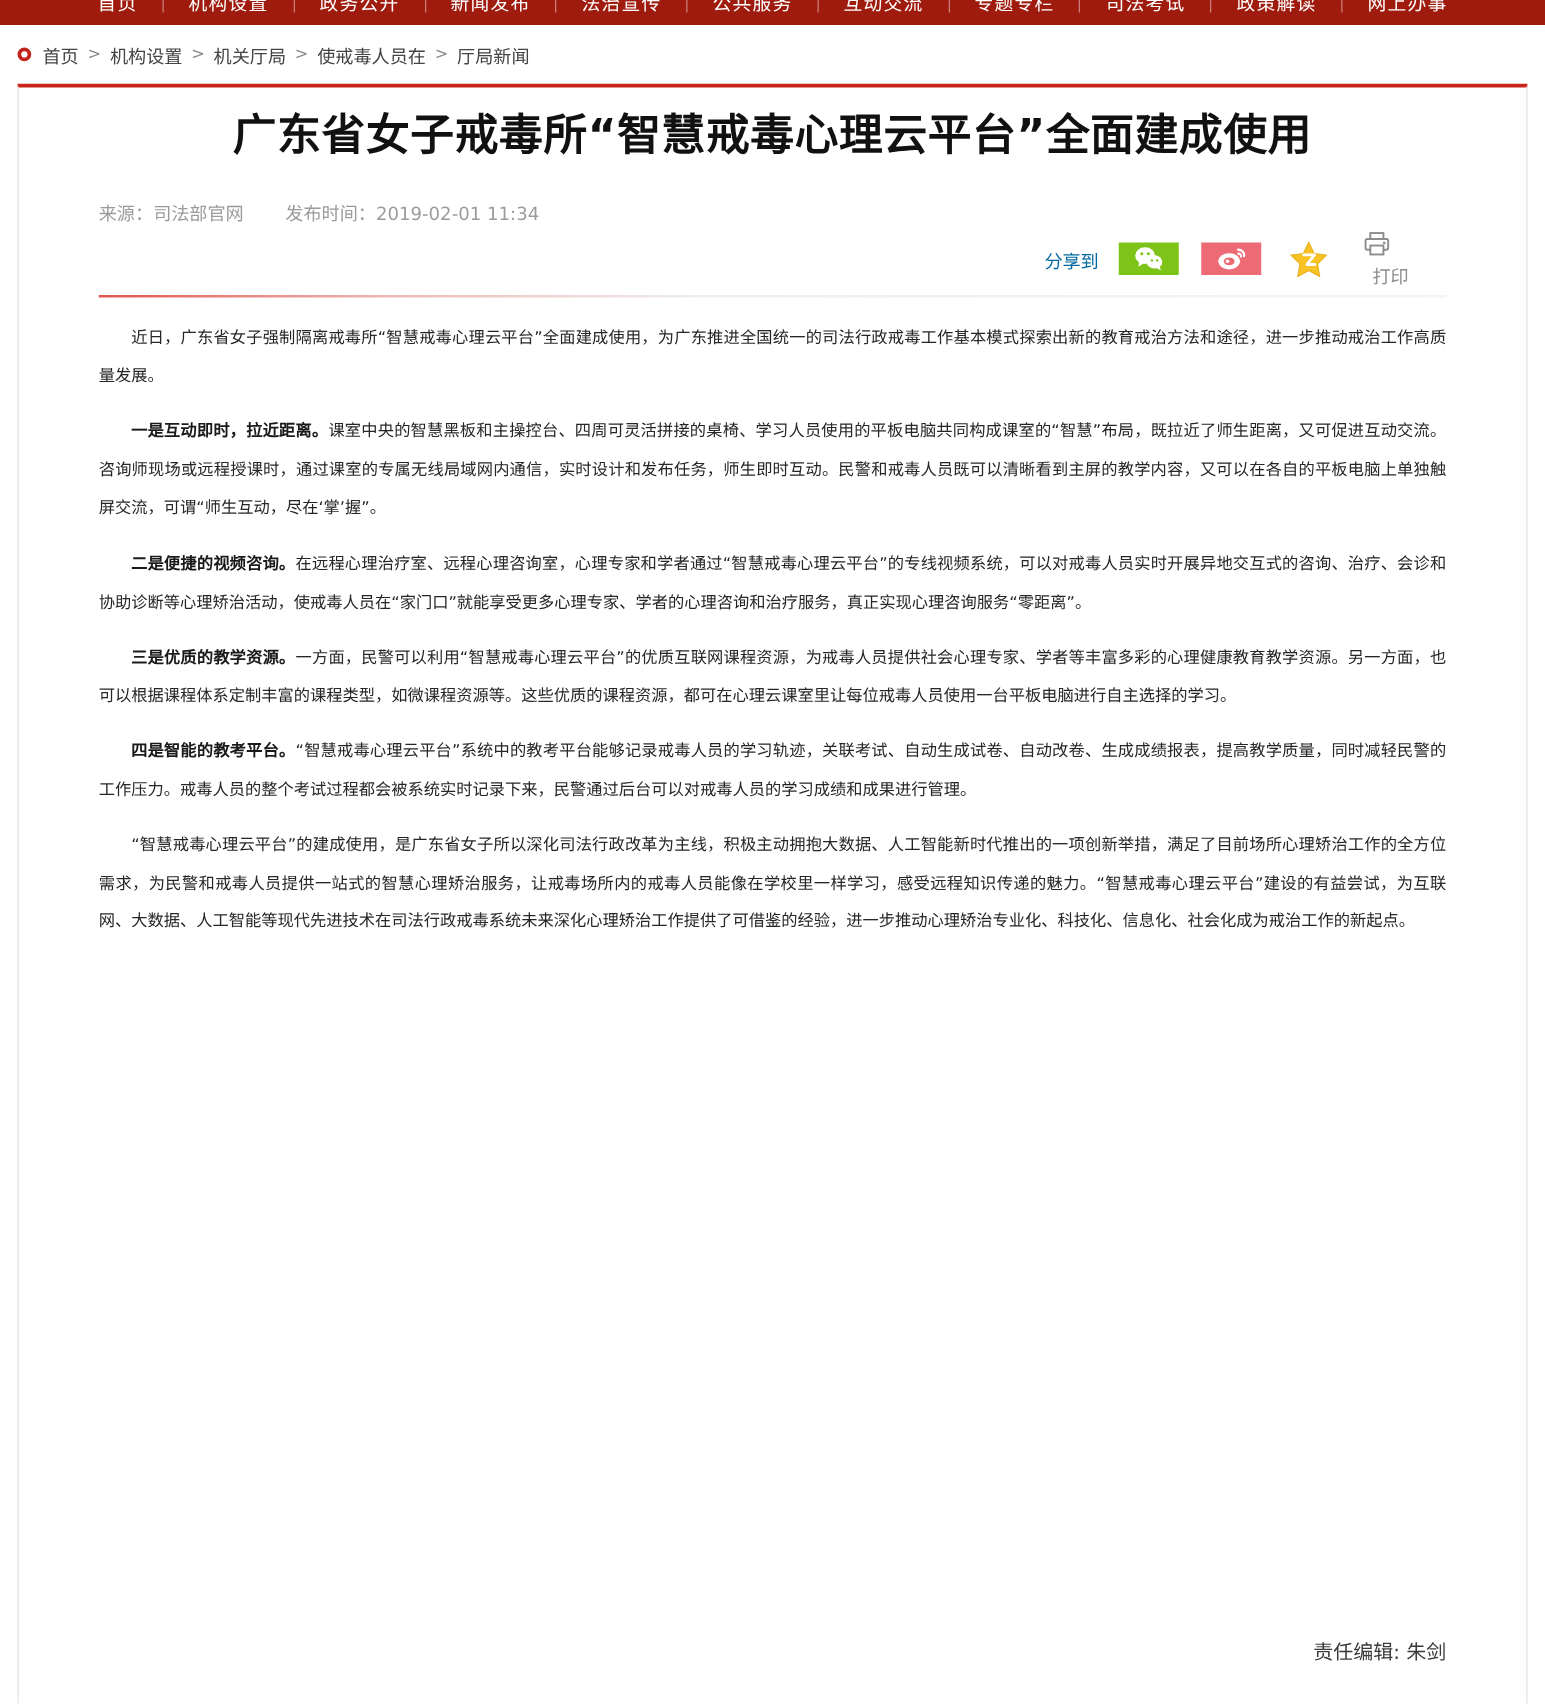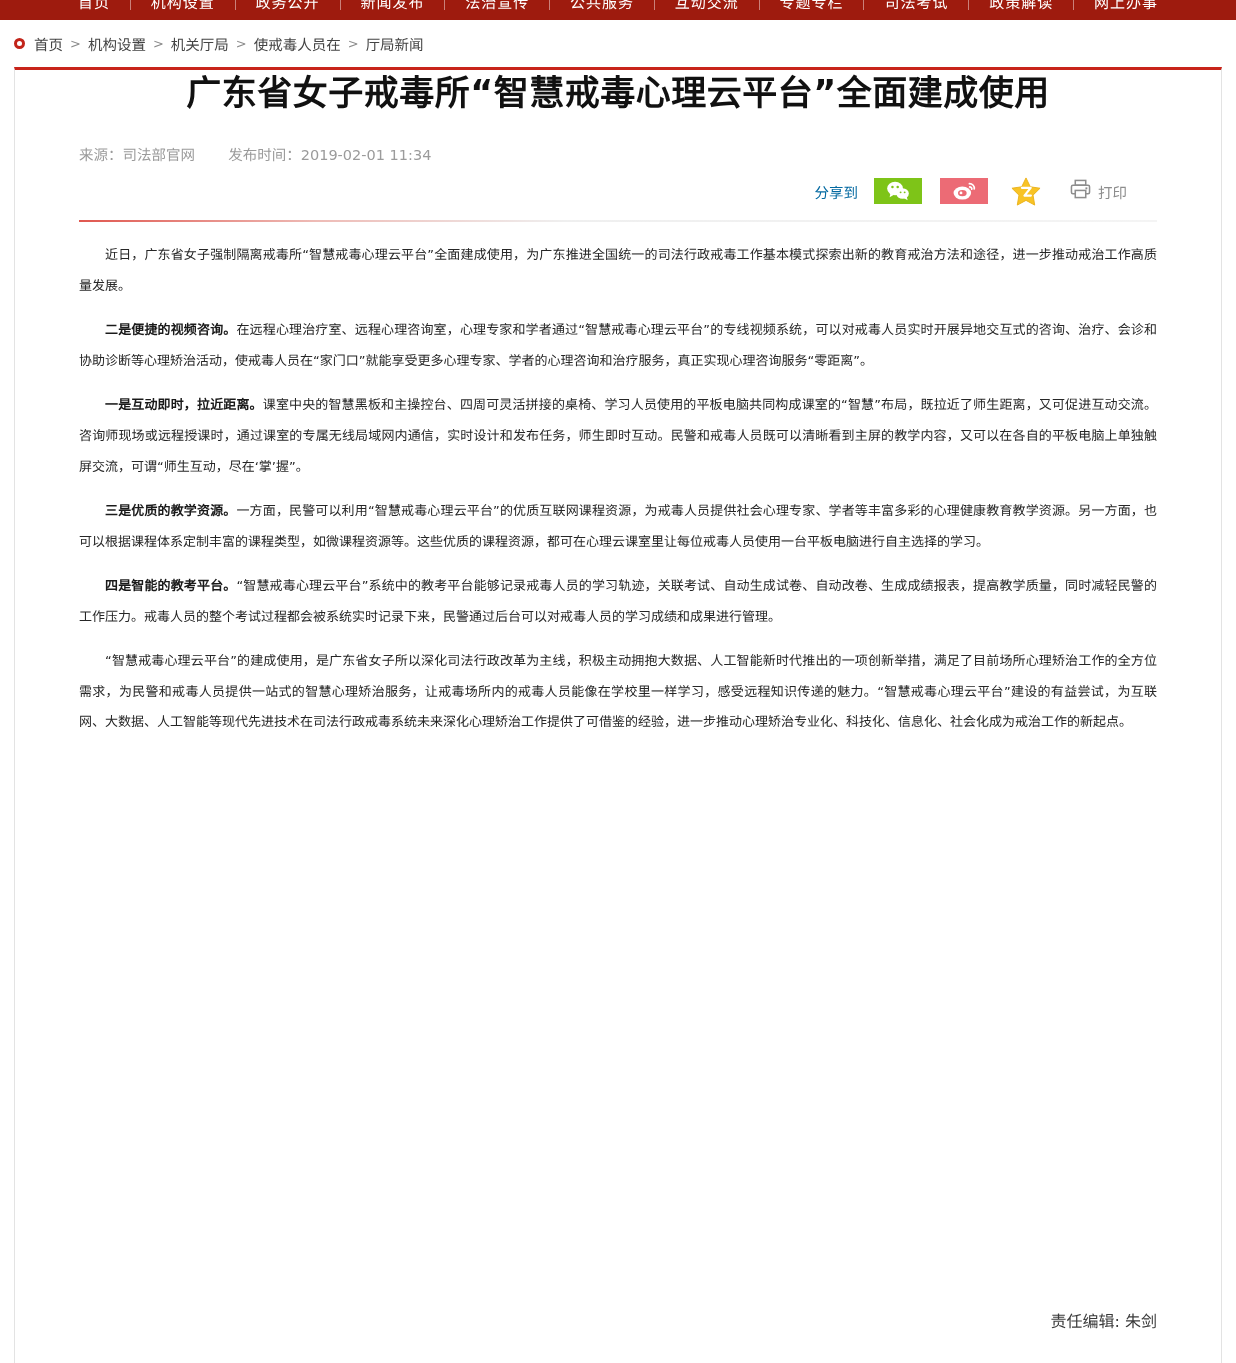--- a/index.html
+++ b/index.html
@@ -87,21 +87,21 @@
     border-right: 1px solid #e3e3e3;
     background: #fff;
     box-sizing: border-box;
     height: 1296px;
     position: relative;
   }
   .article {
     padding: 0 64px;
   }
   .title {
-    margin: 0;
+    margin: 16px;
     text-align: center;
     font-size: 35px;
     line-height: 1.35;
     font-weight: bold;
     color: #111;
     letter-spacing: 0.5px;
   }
   .meta {
     margin-top: 26px;
     font-size: 14.5px;
@@ -129,23 +129,24 @@
     display: flex;
     align-items: center;
     justify-content: center;
     cursor: pointer;
   }
   .ic-wechat { background: #7ec418; }
   .ic-weibo  { background: #ec6b75; }
   .ic-qzone  { background: transparent; width: 40px; }
   .print-btn {
     display: flex;
-    align-items: center;
+    align-items: flex-start;
     cursor: pointer;
     margin-left: 6px;
+    flex-direction: column;
   }
   .print-label {
     font-size: 14.5px;
     color: #8d8d8d;
     margin-left: 7px;
   }
 
   .divider {
     height: 2px;
     margin-top: 12px;
@@ -271,22 +272,22 @@
           </svg>
         </span>
         <span class="print-label">打印</span>
       </span>
     </div>
 
     <div class="divider"></div>
 
     <div class="body-text">
       <p><span>近日，广东省女子强制隔离戒毒所“智慧戒毒心理云平台”全面建成使用，为广东推进全国统一的司法行政戒毒工作基本模式探索出新的教育戒治方法和途径，进一步推动戒治工作高质量发展。</span></p>
+      <p><b>一是互动即时，拉近距离。</b><span>课室中央的智慧黑板和主操控台、四周可灵活拼接的桌椅、学习人员使用的平板电脑共同构成课室的“智慧”布局，既拉近了师生距离，又可促进互动交流。咨询师现场或远程授课时，通过课室的专属无线局域网内通信，实时设计和发布任务，师生即时互动。民警和戒毒人员既可以清晰看到主屏的教学内容，又可以在各自的平板电脑上单独触屏交流，可谓“师生互动，尽在‘掌’握”。</span></p>
       <p><b>二是便捷的视频咨询。</b><span>在远程心理治疗室、远程心理咨询室，心理专家和学者通过“智慧戒毒心理云平台”的专线视频系统，可以对戒毒人员实时开展异地交互式的咨询、治疗、会诊和协助诊断等心理矫治活动，使戒毒人员在“家门口”就能享受更多心理专家、学者的心理咨询和治疗服务，真正实现心理咨询服务“零距离”。</span></p>
-      <p><b>一是互动即时，拉近距离。</b><span>课室中央的智慧黑板和主操控台、四周可灵活拼接的桌椅、学习人员使用的平板电脑共同构成课室的“智慧”布局，既拉近了师生距离，又可促进互动交流。咨询师现场或远程授课时，通过课室的专属无线局域网内通信，实时设计和发布任务，师生即时互动。民警和戒毒人员既可以清晰看到主屏的教学内容，又可以在各自的平板电脑上单独触屏交流，可谓“师生互动，尽在‘掌’握”。</span></p>
       <p><b>三是优质的教学资源。</b><span>一方面，民警可以利用“智慧戒毒心理云平台”的优质互联网课程资源，为戒毒人员提供社会心理专家、学者等丰富多彩的心理健康教育教学资源。另一方面，也可以根据课程体系定制丰富的课程类型，如微课程资源等。这些优质的课程资源，都可在心理云课室里让每位戒毒人员使用一台平板电脑进行自主选择的学习。</span></p>
       <p><b>四是智能的教考平台。</b><span>“智慧戒毒心理云平台”系统中的教考平台能够记录戒毒人员的学习轨迹，关联考试、自动生成试卷、自动改卷、生成成绩报表，提高教学质量，同时减轻民警的工作压力。戒毒人员的整个考试过程都会被系统实时记录下来，民警通过后台可以对戒毒人员的学习成绩和成果进行管理。</span></p>
       <p><span>“智慧戒毒心理云平台”的建成使用，是广东省女子所以深化司法行政改革为主线，积极主动拥抱大数据、人工智能新时代推出的一项创新举措，满足了目前场所心理矫治工作的全方位需求，为民警和戒毒人员提供一站式的智慧心理矫治服务，让戒毒场所内的戒毒人员能像在学校里一样学习，感受远程知识传递的魅力。“智慧戒毒心理云平台”建设的有益尝试，为互联网、大数据、人工智能等现代先进技术在司法行政戒毒系统未来深化心理矫治工作提供了可借鉴的经验，进一步推动心理矫治专业化、科技化、信息化、社会化成为戒治工作的新起点。</span></p>
     </div>
   </div>
 
   <div class="editor-line">责任编辑: 朱剑</div>
 </div>
 
 </body></html>

